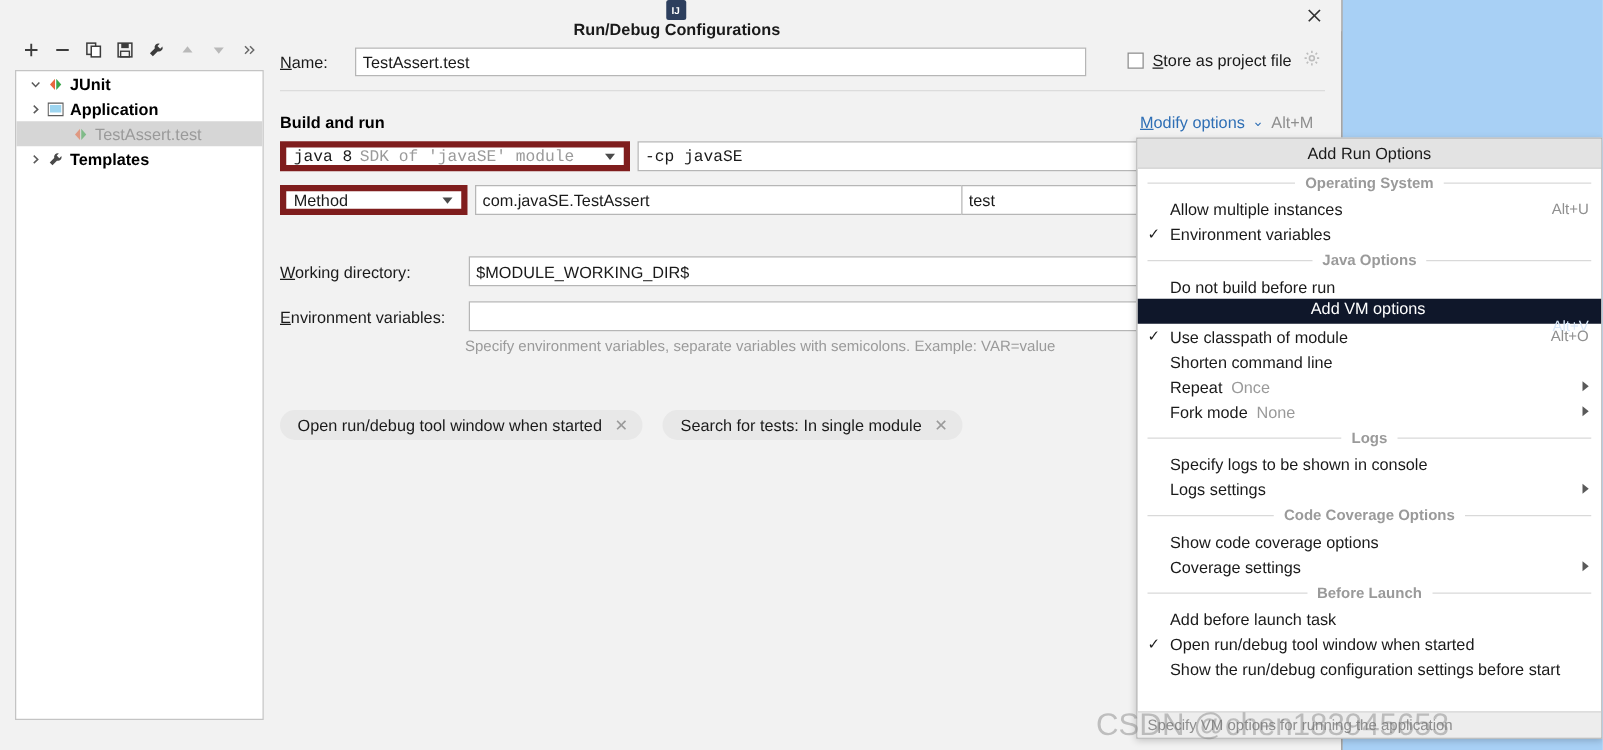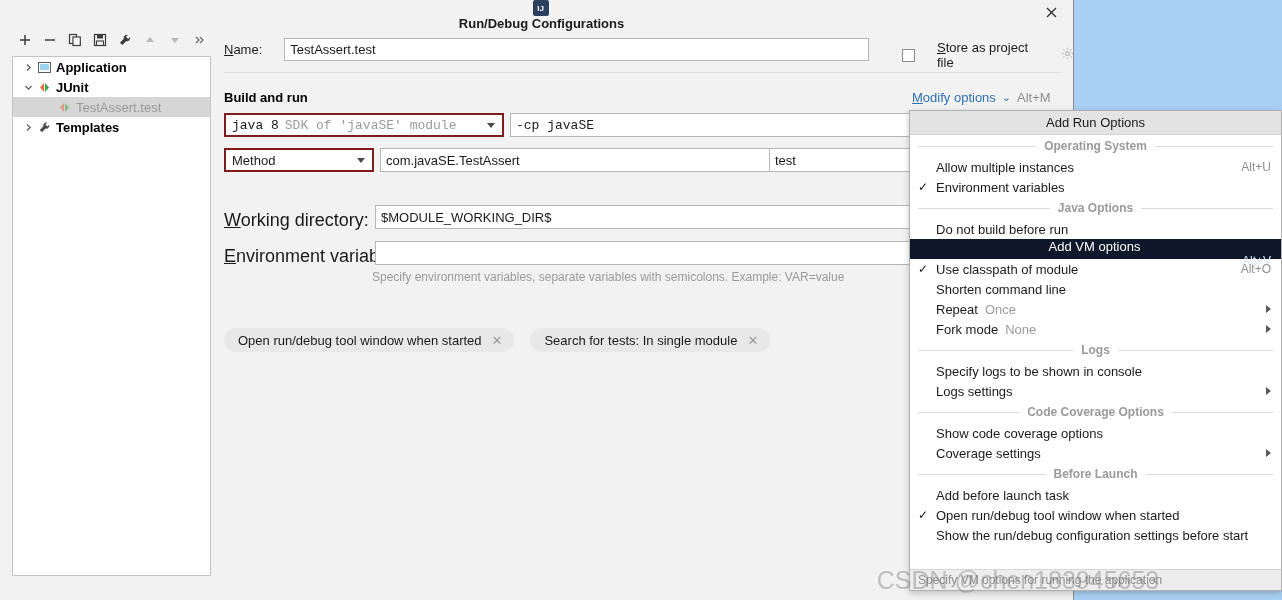--- a/index.html
+++ b/index.html
@@ -121,21 +121,21 @@
     border: 1px solid #b6b6b6;
     font-family: "Liberation Sans", sans-serif;
     font-size: 13px; color: #1a1a1a;
     padding: 0 5px;
     display: flex; align-items: center;
   }
   #name-field { width: 585px; }
 
   .store-row {
     position: absolute; left: 690px; top: 14px;
-    display: flex; align-items: center; gap: 22px;
+    display: flex; align-items: center; gap: 7px;
   }
   .checkbox {
     width: 13px; height: 13px;
     border: 1px solid #8b8b8b; background: #fff;
     flex: 0 0 auto;
   }
   .store-label { font-size: 13px; }
   .gear-ic { margin-left: 3px; opacity: .5; }
 
   .divider {
@@ -154,21 +154,21 @@
   }
   .link {
     color: #2f6fb5; font-size: 13px; cursor: pointer;
   }
   .link u { text-decoration: underline; }
   .chev { color: #2f6fb5; font-size: 11px; }
   .shortcut-dim { color: #8f8f8f; font-size: 13px; }
 
   
   .combo {
-    height: 24px; background: #ffffff; border: 2px solid #7f1d1d;
+    height: 24px; background: #ffffff; border: 5px solid #7f1d1d;
     display: flex; align-items: center; position: relative;
     padding: 0 6px; font-size: 13px; cursor: pointer;
   }
   .combo .caret {
     position: absolute; right: 7px; top: 50%;
     width: 0; height: 0; margin-top: -2px;
     border-left: 4px solid transparent;
     border-right: 4px solid transparent;
     border-top: 5px solid #4a4a4a;
   }
@@ -181,21 +181,21 @@
   #kind-combo { position: absolute; left: 12px; top: 122px; width: 150px; }
   #class-field{ position: absolute; left: 168px; top: 122px; width: 439px; height: 24px; }
   #method-field{position: absolute; left: 557px; top: 122px; width: 301px; height: 24px; }
   .field-badge {
     position: absolute; right: 4px; top: 50%; margin-top: -8px;
     width: 15px; height: 16px;
     border: 1px solid #9a9a9a; background: #ededed;
     display:flex;align-items:center;justify-content:center;
   }
 
-  .lbl-row { position: absolute; font-size: 18px; color: #1a1a1a; }
+  .lbl-row { position: absolute; font-size: 13px; color: #1a1a1a; }
   #wd-label { left: 12px; top: 184px; }
   #ev-label { left: 12px; top: 220px; }
   #wd-field { position: absolute; left: 163px; top: 179px; width: 695px; height: 24px; }
   #ev-field { position: absolute; left: 163px; top: 215px; width: 695px; height: 24px; }
   .hint {
     position: absolute; left: 160px; top: 244px;
     font-size: 12px; color: #9a9a9a;
   }
 
   .chips { position: absolute; left: 12px; top: 302px; display: flex; gap: 16px; }
@@ -328,45 +328,45 @@
           <path d="M3,4 L6,7 L3,10 M7,4 L10,7 L7,10" stroke="#6a6a6a" stroke-width="1.2" fill="none"></path>
         </svg>
       </div>
     </div>
 
     <div class="tree-panel">
 
       <div class="tree-row">
         <span class="arrow">
           <svg width="9" height="9" viewBox="0 0 9 9">
+              <path d="M1.5,3 L4.5,6.2 L7.5,3" stroke="#5a5a5a" stroke-width="1.2" fill="none"></path>
+            </svg>
+        </span>
+        <span class="t-icon">
+          <svg width="13" height="13" viewBox="0 0 13 13">
+            <path d="M6,2 L6,11 L2,6.5 Z" fill="#e8683f"></path>
+            <path d="M7,2 L7,11 L11,6.5 Z" fill="#3aa64c"></path>
+          </svg>
+        </span>
+        <span class="t-label">JUnit</span>
+      </div>
+
+      <div class="tree-row">
+        <span class="arrow">
+          <svg width="9" height="9" viewBox="0 0 9 9">
               <path d="M3,1.5 L6.2,4.5 L3,7.5" stroke="#5a5a5a" stroke-width="1.2" fill="none"></path>
             </svg>
         </span>
         <span class="t-icon">
           <svg width="13" height="13" viewBox="0 0 13 13">
             <rect x="0.5" y="1.5" width="12" height="10" fill="#fff" stroke="#5b5b5b" stroke-width="1"></rect>
             <rect x="2" y="3" width="9" height="6" fill="#9dd5f0"></rect>
           </svg>
         </span>
         <span class="t-label">Application</span>
-      </div>
-
-      <div class="tree-row">
-        <span class="arrow">
-          <svg width="9" height="9" viewBox="0 0 9 9">
-              <path d="M1.5,3 L4.5,6.2 L7.5,3" stroke="#5a5a5a" stroke-width="1.2" fill="none"></path>
-            </svg>
-        </span>
-        <span class="t-icon">
-          <svg width="13" height="13" viewBox="0 0 13 13">
-            <path d="M6,2 L6,11 L2,6.5 Z" fill="#e8683f"></path>
-            <path d="M7,2 L7,11 L11,6.5 Z" fill="#3aa64c"></path>
-          </svg>
-        </span>
-        <span class="t-label">JUnit</span>
       </div>
 
       <div class="tree-row child selected">
         <span class="t-icon">
           <svg width="13" height="13" viewBox="0 0 13 13" opacity="0.55">
             <path d="M6,2 L6,11 L2,6.5 Z" fill="#e8683f"></path>
             <path d="M7,2 L7,11 L11,6.5 Z" fill="#3aa64c"></path>
           </svg>
         </span>
         <span class="t-label">TestAssert.test</span>

